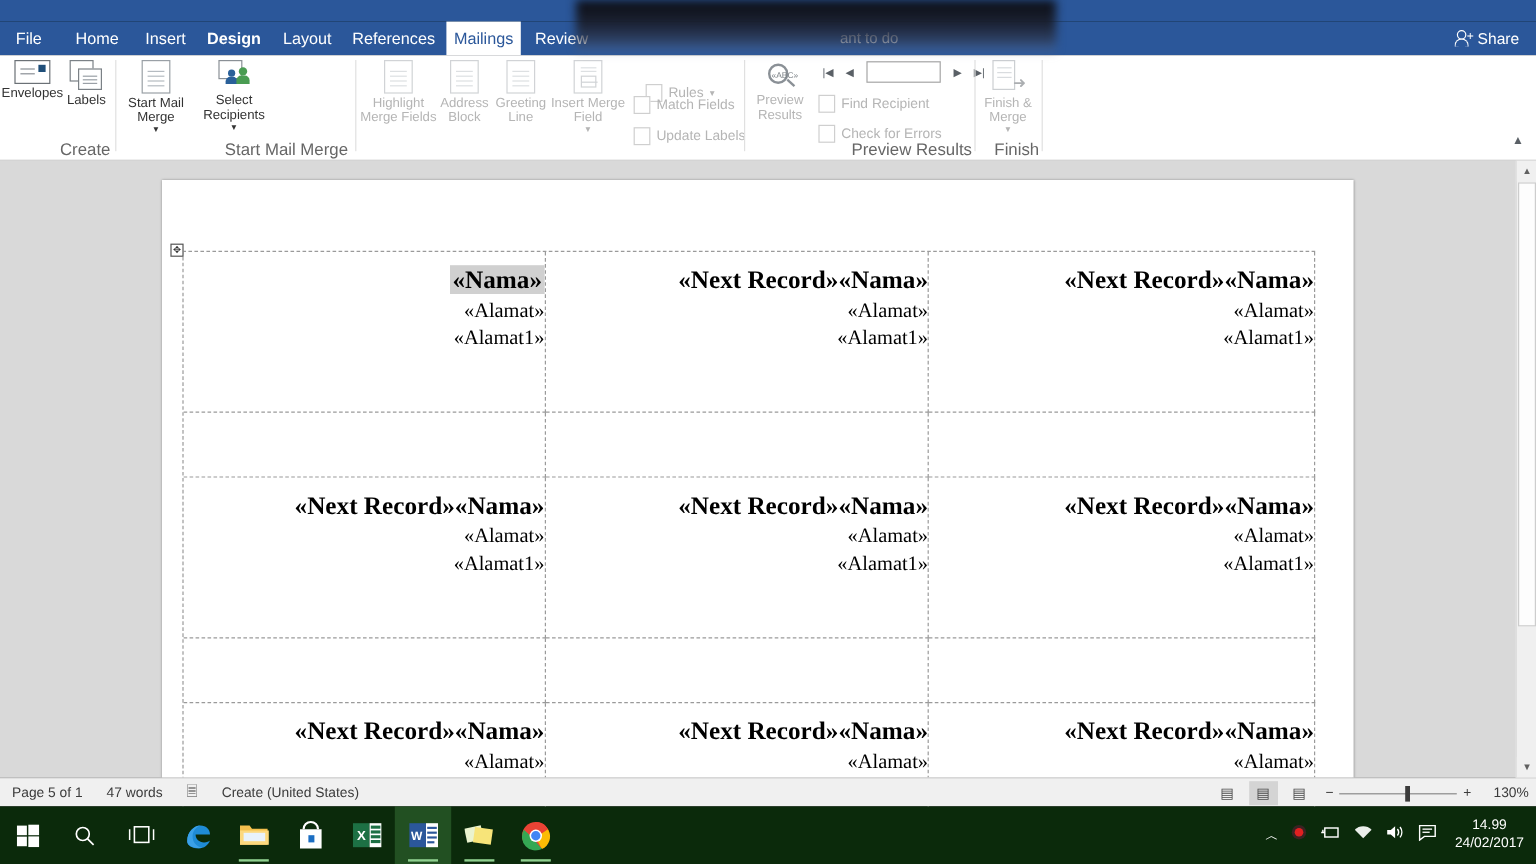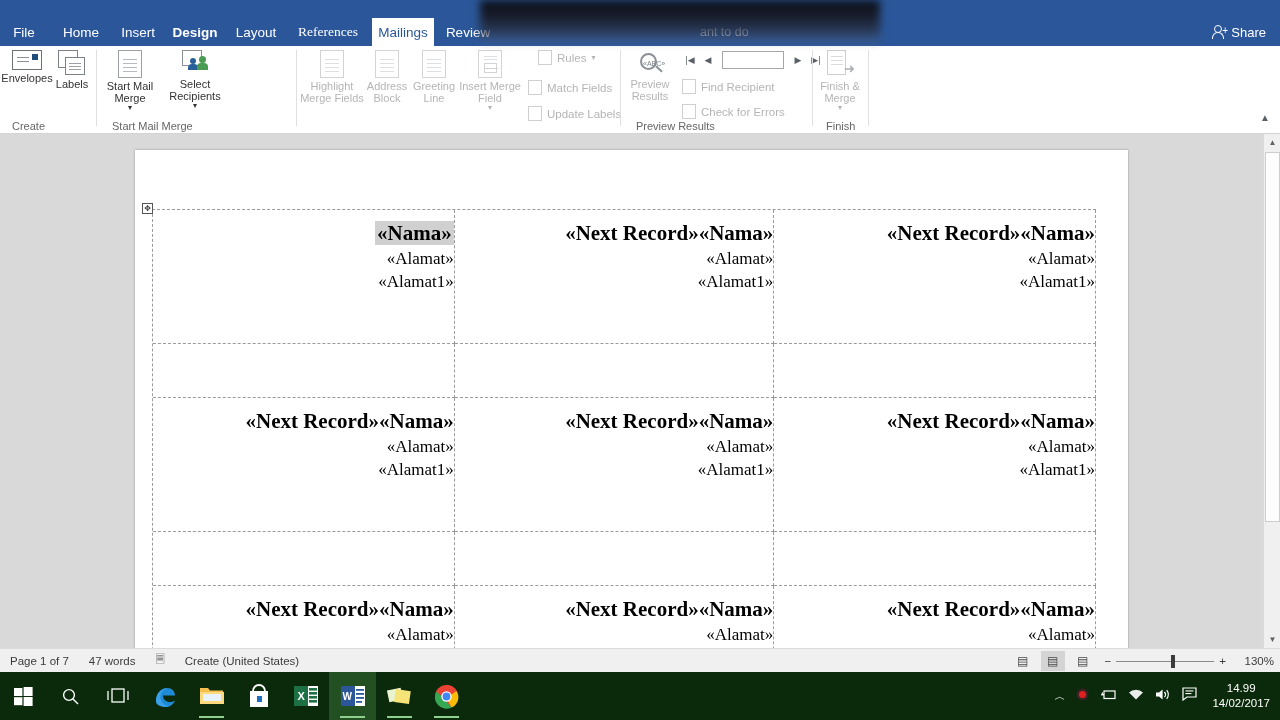--- a/index.html
+++ b/index.html
@@ -70,22 +70,22 @@
 
   
   .ribbon {
     position: absolute; top: 46px; left: 0; width: 1280px; height: 88px;
     background: #ffffff; border-bottom: 1px solid #d4d4d4;
   }
   .rgroup {
     position: absolute; top: 0; height: 88px;
   }
   .rgroup-label {
-    position: absolute; bottom: 2px; left: 12px; width: 100%;
-    text-align: left; font-size: 11px; color: #666;
+    position: absolute; bottom: 2px; left: 0; width: 100%;
+    text-align: right; font-size: 14px; color: #666;
   }
   .rgroup-sep {
     position: absolute; top: 4px; width: 1px; height: 76px;
     background: #e0e0e0;
   }
   .rbtn {
     position: absolute; top: 4px;
     display: flex; flex-direction: column; align-items: center;
     font-size: 11px; color: #333; text-align: center; line-height: 11.5px;
   }
@@ -395,21 +395,21 @@
       </div>
     <div class="tab" style="left:114px;width:48px;">
         <span>Insert</span>
       </div>
     <div class="tab" style="left:168px;width:54px;font-weight:bold;">
         <span>Design</span>
       </div>
     <div class="tab" style="left:228px;width:56px;">
         <span>Layout</span>
       </div>
-    <div class="tab" style="left:290px;width:76px;font-family:Liberation Serif, serif;">
+    <div class="tab" style="left:290px;width:76px;">
         <span>References</span>
       </div>
     <div class="tab active" style="left:372px;width:62px;">
         <span>Mailings</span>
       </div>
     <div class="tab" style="left:440px;width:56px;">
         <span>Review</span>
       </div>
   </div>
 
@@ -483,21 +483,21 @@
       </div>
       <div class="rbtn dis" style="left:158px;width:64px;">
         <span class="ico ic-tbl" style="opacity:.45">
             <span class="t"></span>
           </span>
         <span class="lbl">Insert Merge
 Field</span>
         <span class="caret">▾</span>
       </div>
 
-      <div class="rcmd dis" style="left:228px;top:4px;padding-left:10px;">
+      <div class="rcmd dis" style="left:228px;top:24px;padding-left:10px;">
         <span class="ic-sm dis"></span>
         <span>Rules</span>
         <span class="caret">▾</span>
       </div>
       <div class="rcmd dis" style="left:228px;top:34px;">
         <span class="ic-sm dis"></span>
         <span>Match Fields</span>
       </div>
       <div class="rcmd dis" style="left:228px;top:60px;">
         <span class="ic-sm dis"></span>
@@ -631,21 +631,21 @@
     </div>
   </div>
 
   <div class="vscroll">
     <div class="vs-btn vs-up">▲</div>
     <div class="vs-thumb"></div>
     <div class="vs-btn vs-dn">▼</div>
   </div>
 
   <div class="statusbar">
-    <span class="sb-item">Page 1 of 7</span>
+    <span class="sb-item">Page 5 of 1</span>
     <span class="sb-item">47 words</span>
     <span class="sb-item">🗏</span>
     <span class="sb-item">Create (United States)</span>
 
     <div class="sb-right">
       <span class="viewbtn">▤</span>
       <span class="viewbtn sel">▤</span>
       <span class="viewbtn">▤</span>
       <span class="zslider">
         <span>−</span>
@@ -763,20 +763,20 @@
           </svg></span>
       <span><svg width="15" height="14" viewBox="0 0 15 14">
             <path d="M1 1h13v9H5l-4 3z" fill="none" stroke="#fff" stroke-width="1.2"></path>
             <g fill="#fff">
               <rect x="3.4" y="3.4" width="8" height="1.1"></rect>
               <rect x="3.4" y="6" width="6" height="1.1"></rect>
             </g>
           </svg></span>
       <span class="clock">
         <span style="display:block">14.99</span>
-        <span style="display:block">14/02/2017</span>
+        <span style="display:block">24/02/2017</span>
       </span>
     </div>
   </div>
 
   <div class="blur-overlay"></div>
 
 </div>
 
 </body></html>

